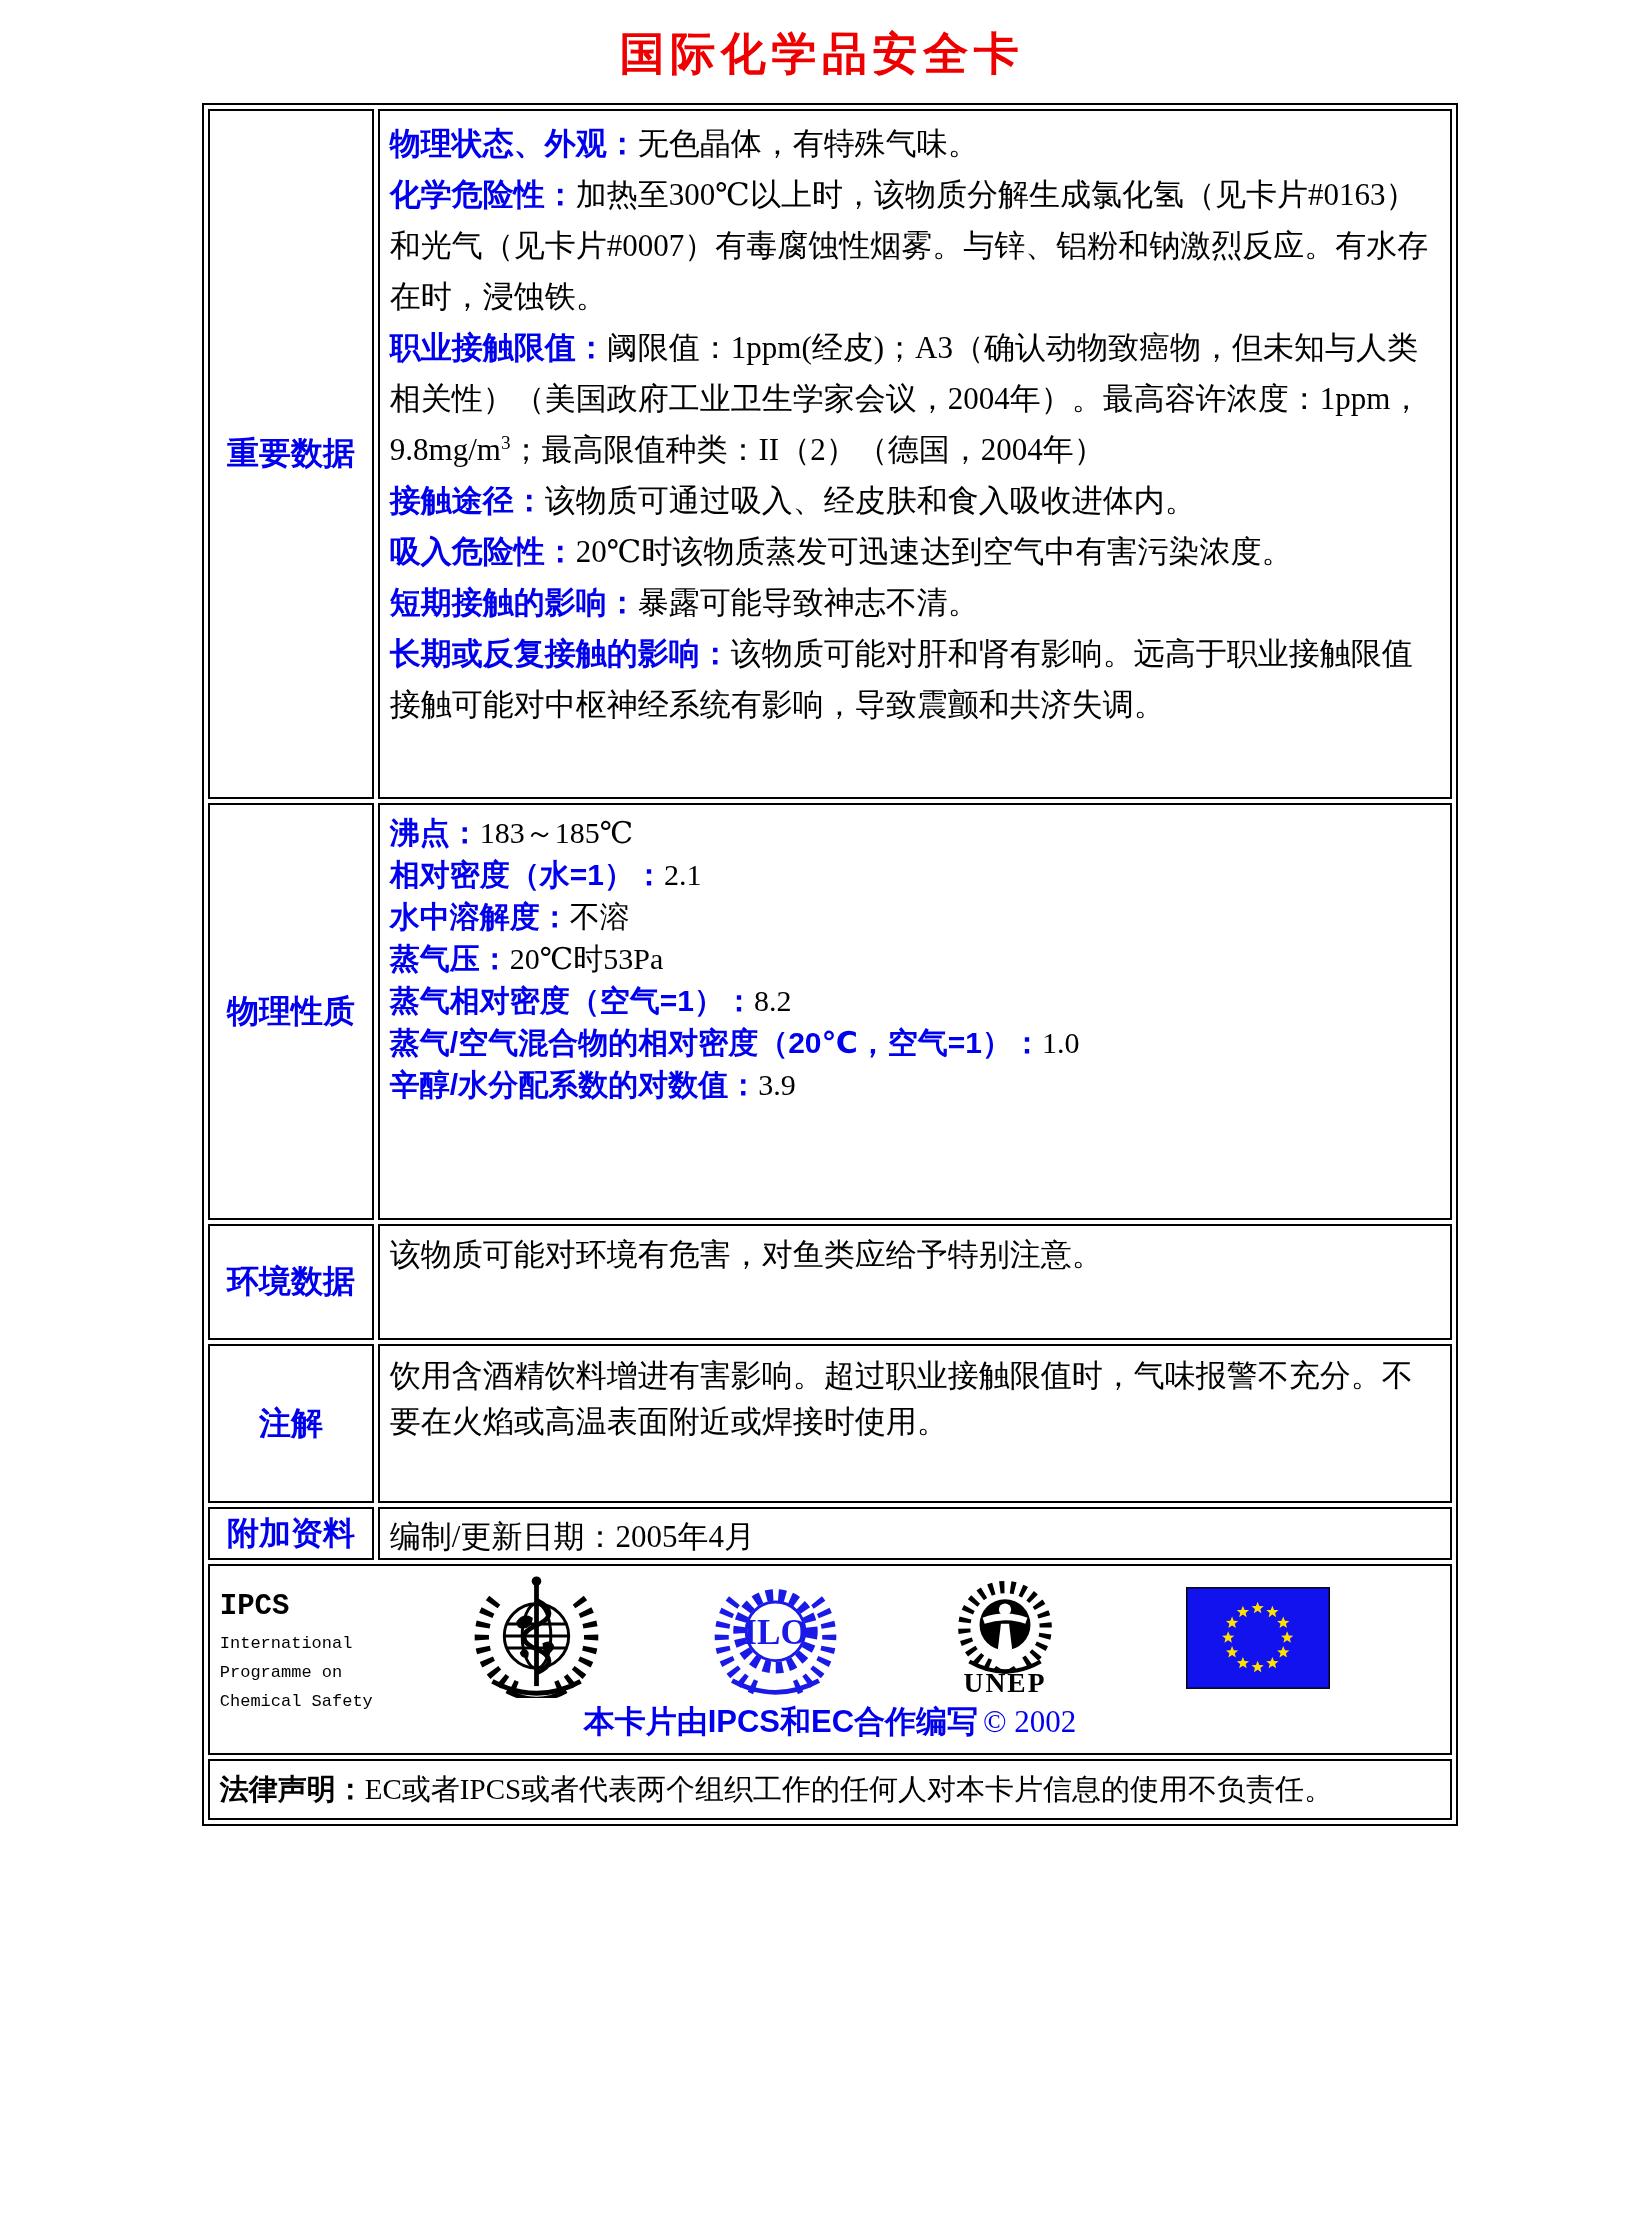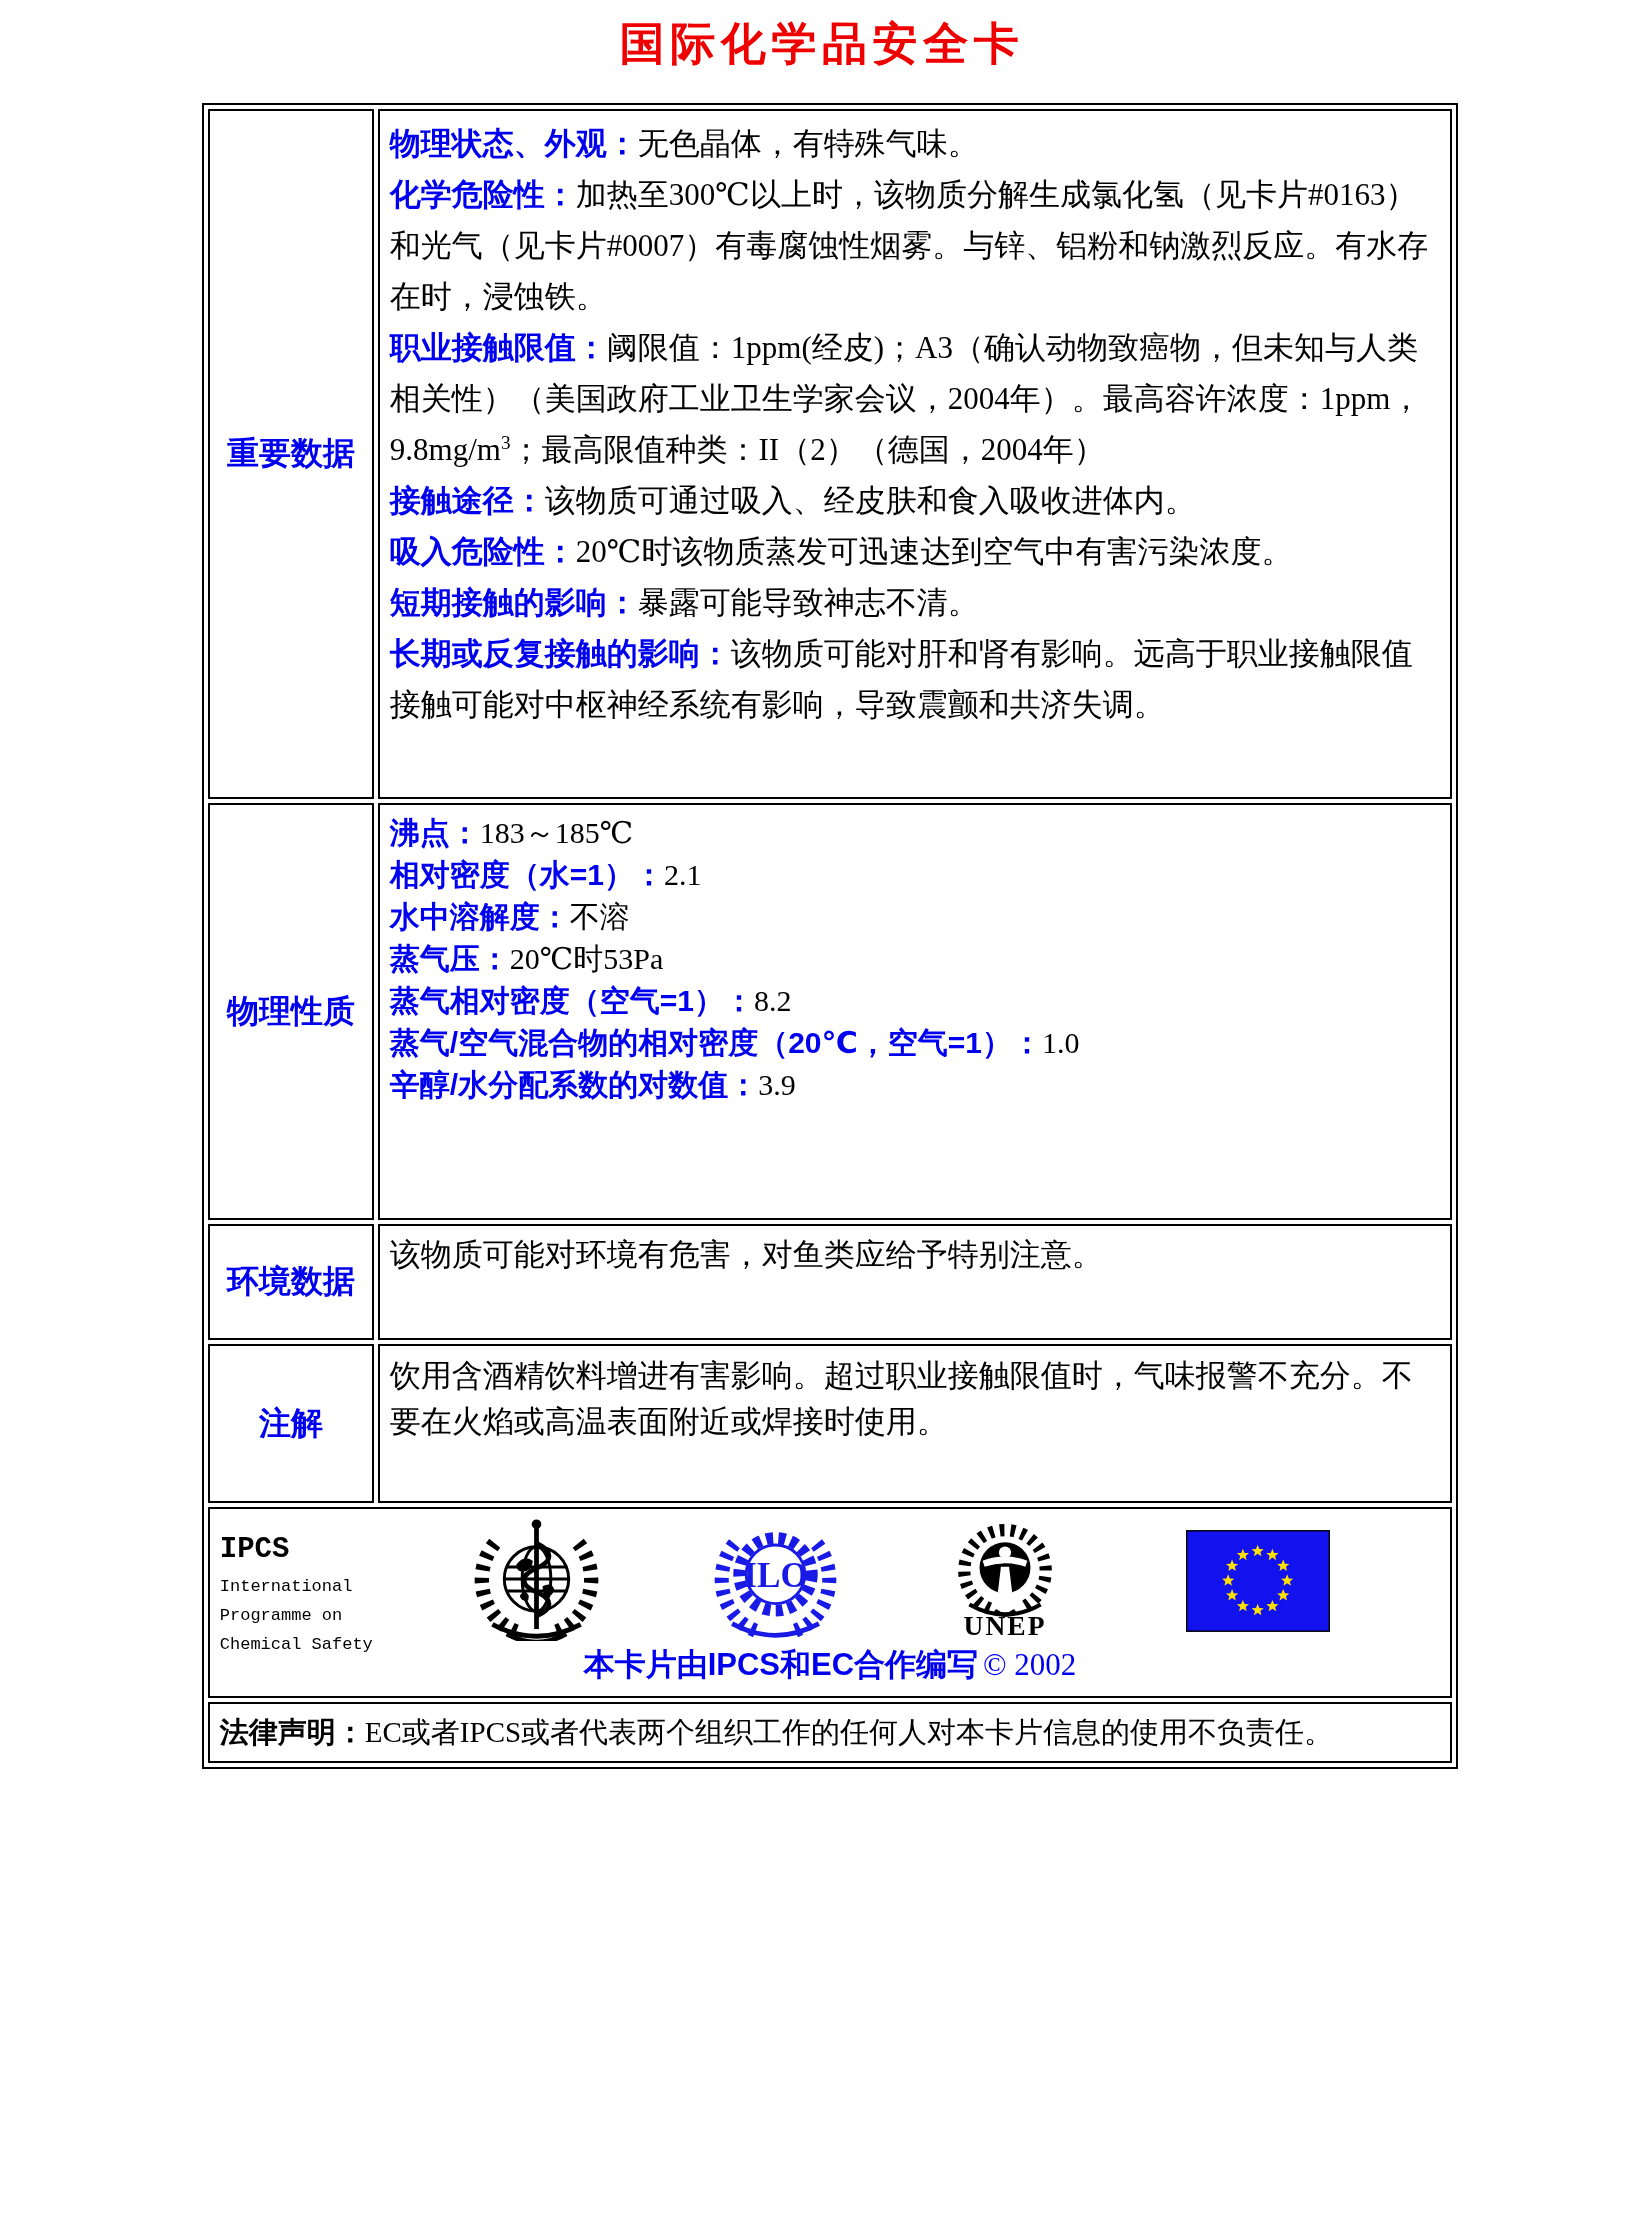--- a/index.html
+++ b/index.html
@@ -9,21 +9,21 @@
     --eu-flag-blue:#1212EE;
     --eu-star-yellow:#FFE000;
     --border-black:#000000;
   }
   html,body{margin:0;padding:0;background:#fff;}
   body{
     width:1644px;height:2227px;position:relative;
     font-family:"Liberation Serif","DejaVu Serif",serif;color:#000;
   }
   .page-title{
-    position:absolute;top:14px;left:0;width:100%;margin:0;
+    position:absolute;top:24px;left:0;width:100%;margin:0;
     text-align:center;color:var(--title-red);
     font-family:"Liberation Sans","DejaVu Sans",sans-serif;
     font-weight:bold;font-size:45px;letter-spacing:5.6px;
   }
   table.card{
     position:absolute;left:202px;top:103px;width:1256px;
     border:2.8px solid var(--border-black);
     border-collapse:separate;border-spacing:4.2px;
     background:#fff;table-layout:fixed;
   }
@@ -146,20 +146,26 @@
       </td>
     </tr>
 
     <tr>
       <td class="cell label-cell">注解</td>
       <td class="cell content-cell notes-cell">
         <p class="para txt">饮用含酒精饮料增进有害影响。超过职业接触限值时，气味报警不充分。不要在火焰或高温表面附近或焊接时使用。</p>
       </td>
     </tr>
 
+    <tr>
+      <td class="cell label-cell">附加资料</td>
+      <td class="cell content-cell additional-cell">
+        <p class="para txt">编制/更新日期：2005年4月</p>
+      </td>
+    </tr>
 
     <tr>
       <td class="cell logos-cell" colspan="2">
         <div class="logos-wrap">
 
           <div class="ipcs-block">
             <div class="ipcs-name">IPCS</div>
             <div class="ipcs-line">International</div>
             <div class="ipcs-line">Programme on</div>
             <div class="ipcs-line">Chemical Safety</div>

